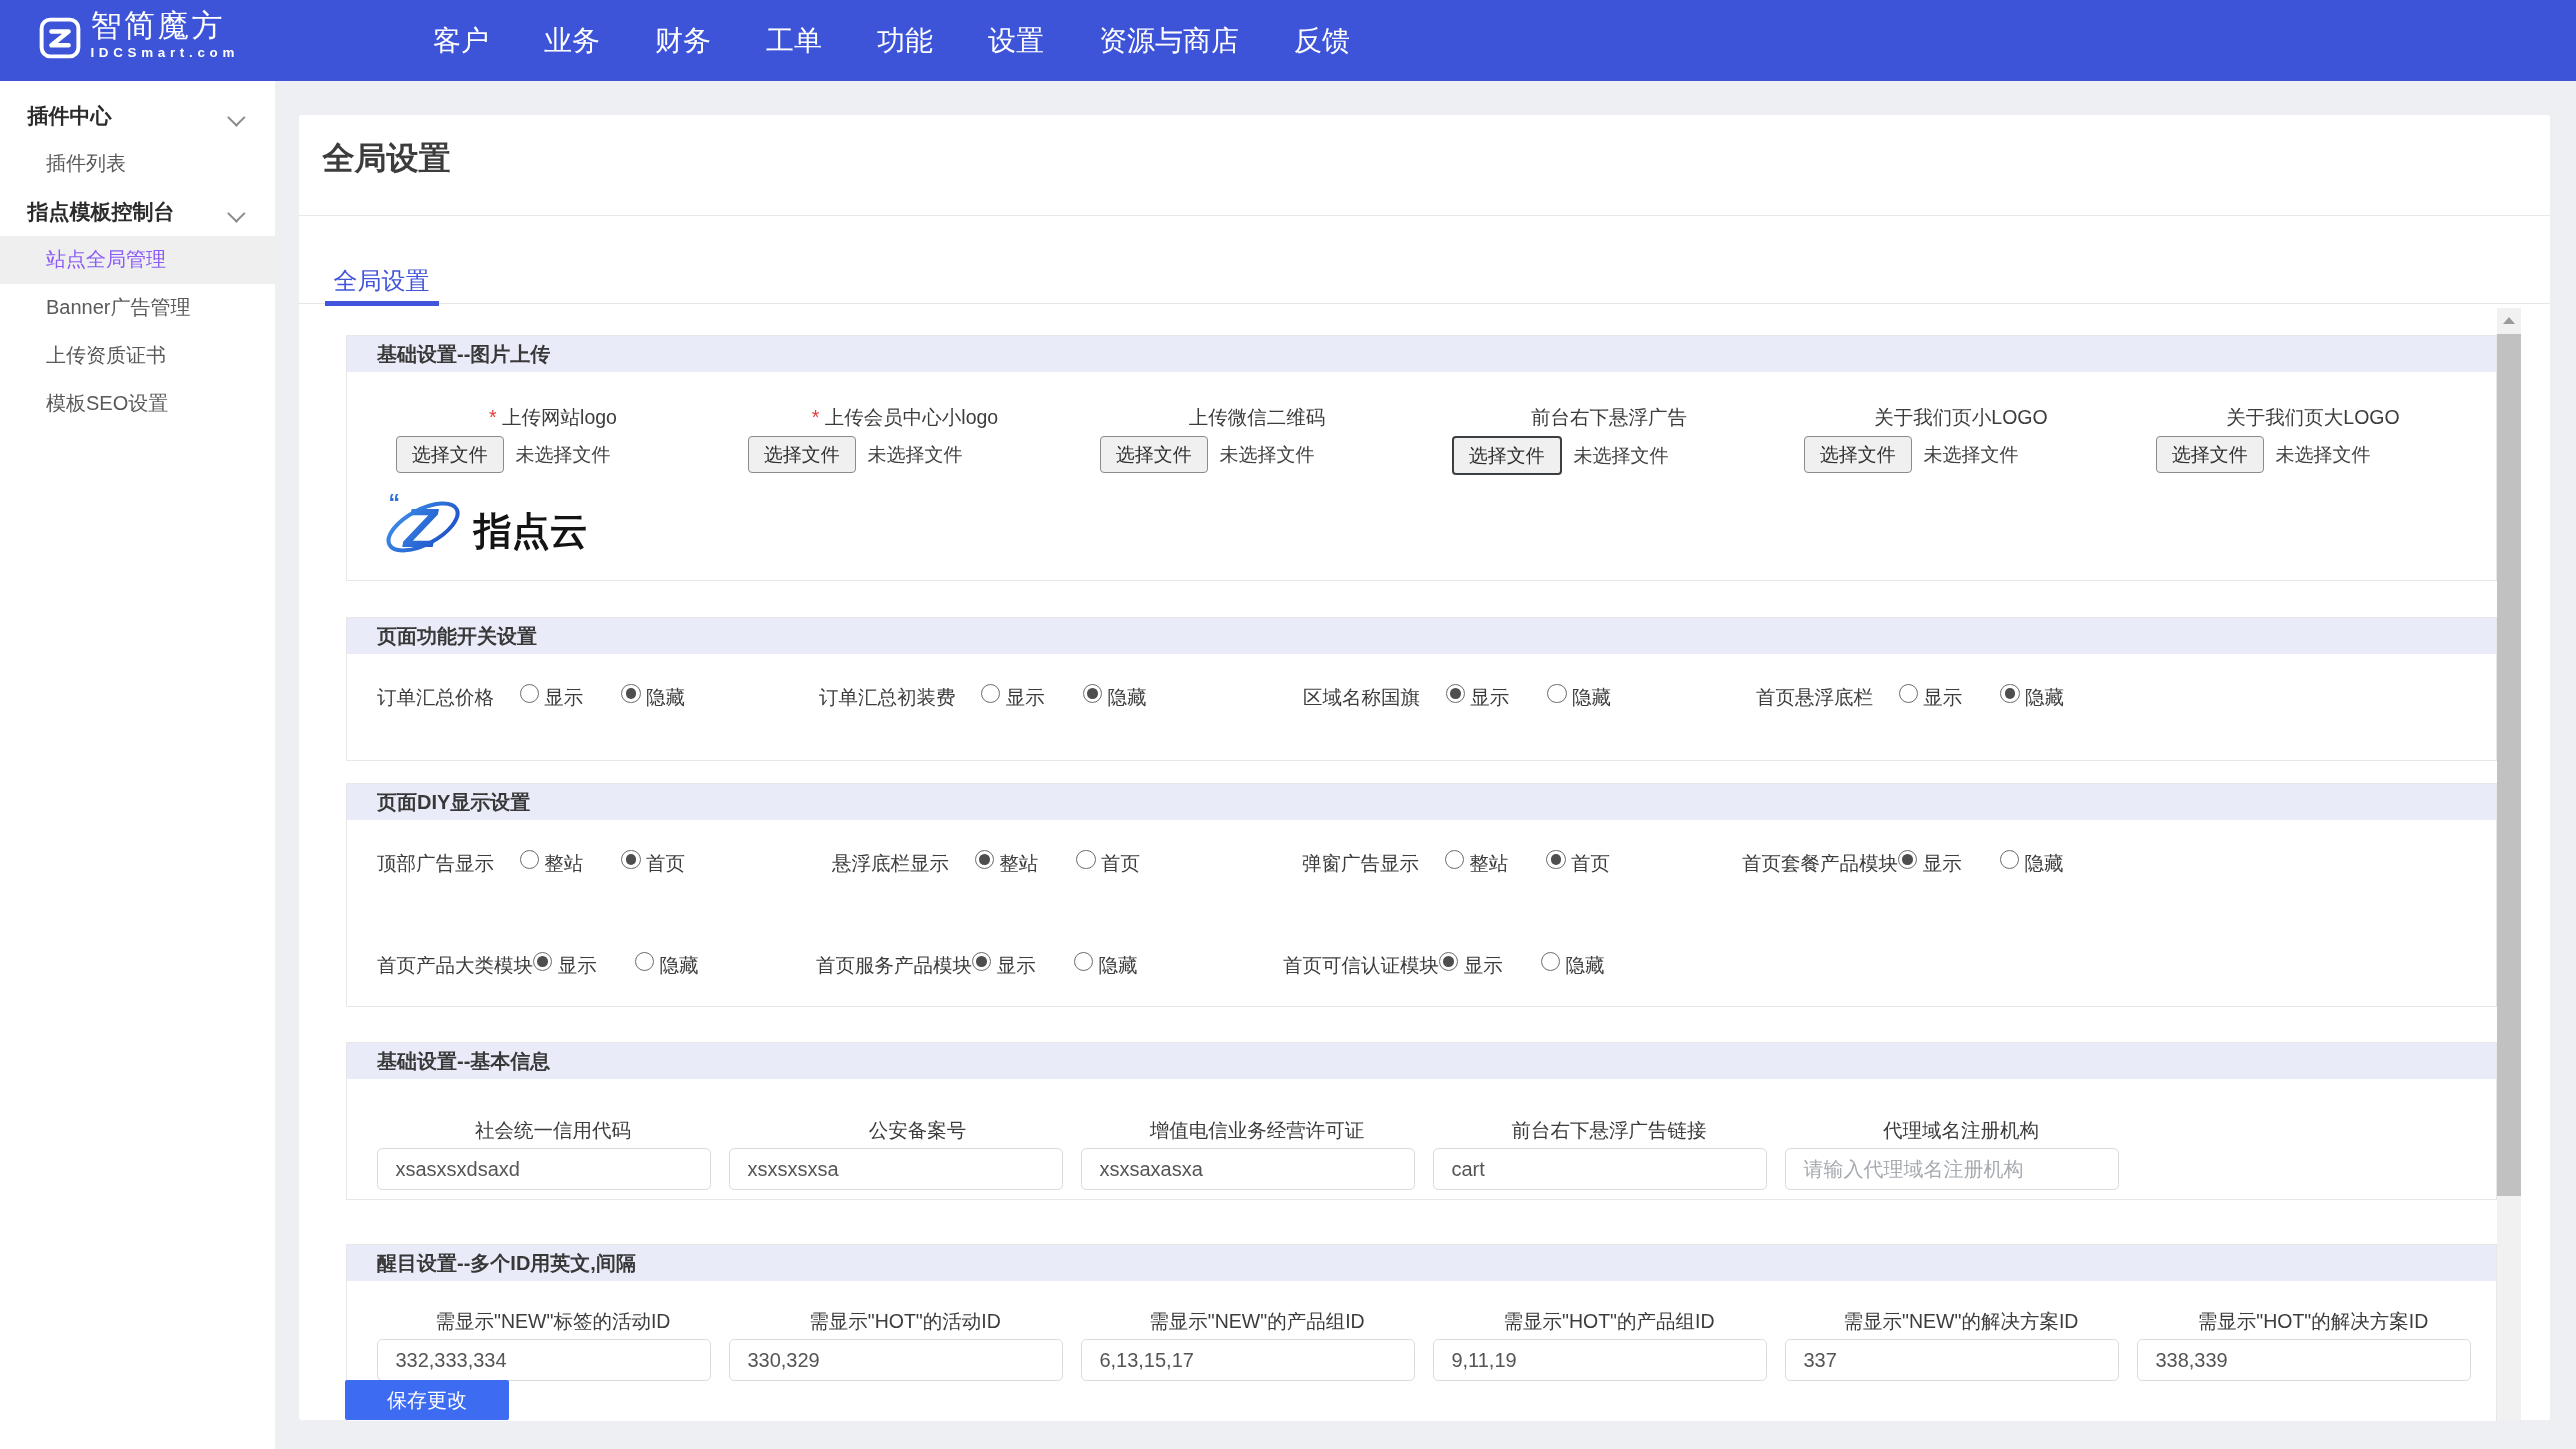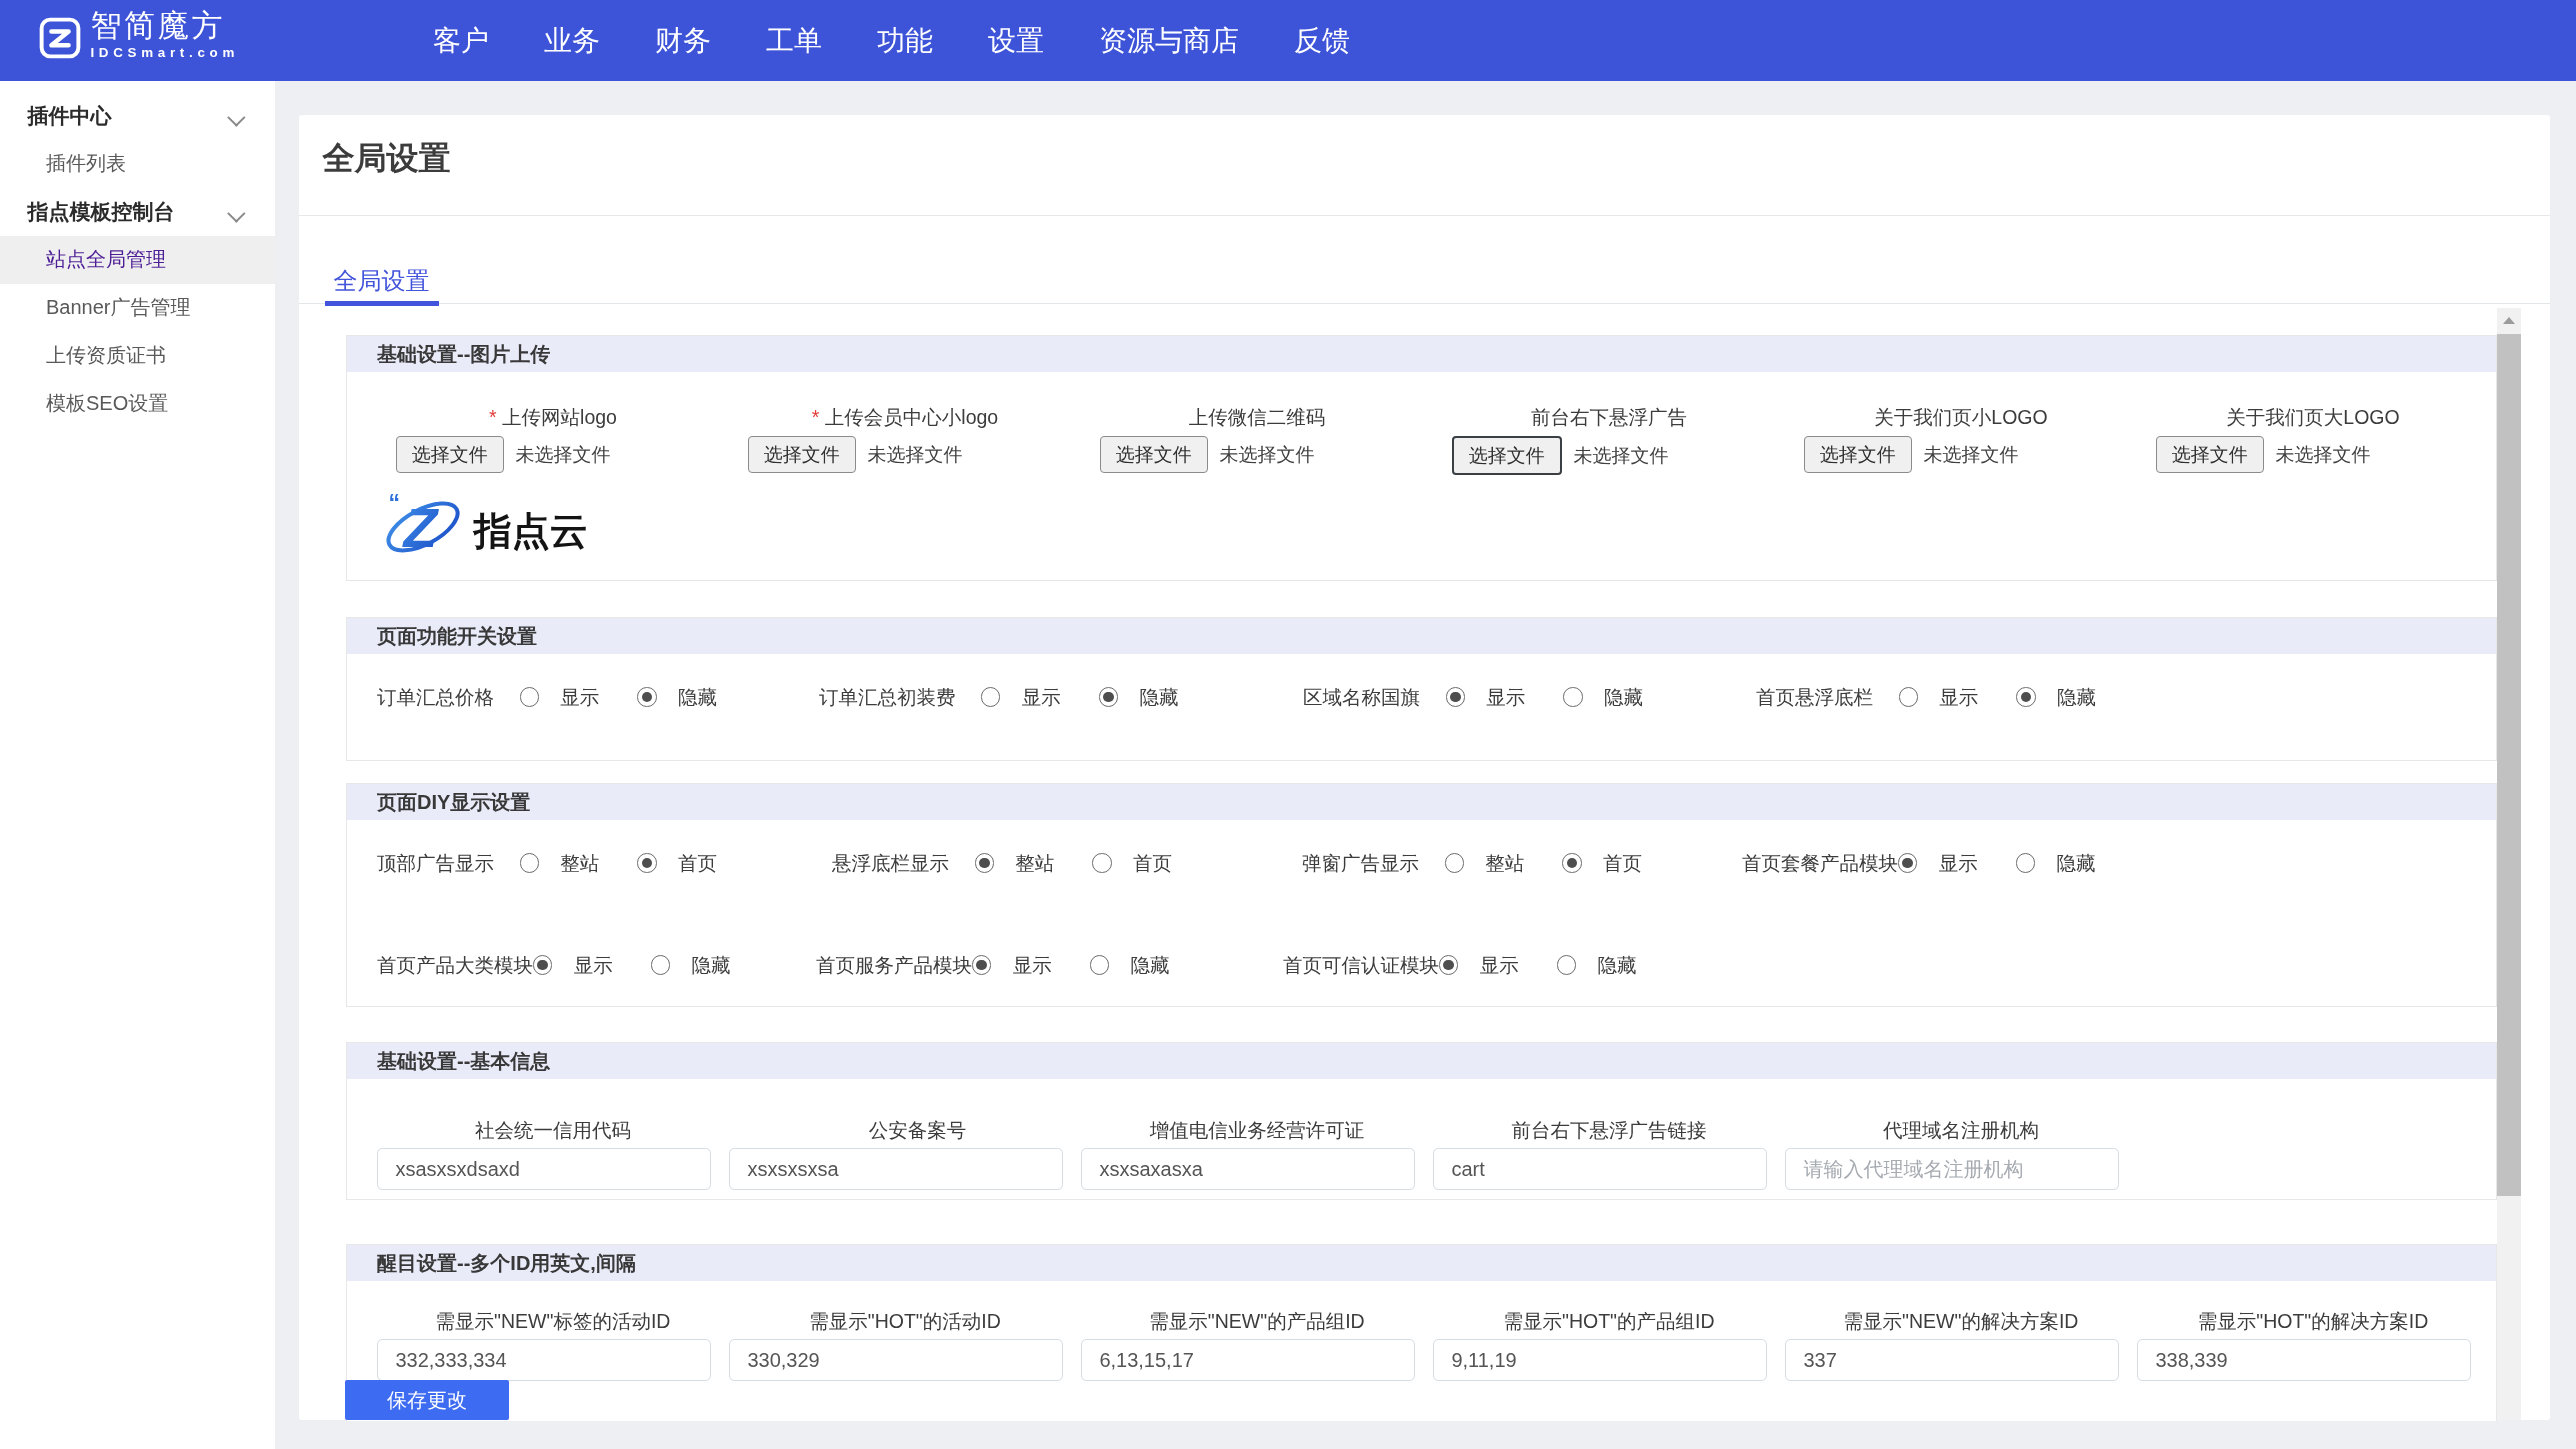--- a/index.html
+++ b/index.html
@@ -14,21 +14,21 @@
   .brand-title{font-size:31px;font-weight:normal;letter-spacing:2.7px;line-height:34px;}
   .brand-sub{font-size:13.4px;font-weight:bold;letter-spacing:4.7px;margin-top:1.3px;}
   .nav-items{position:absolute;left:433px;top:0;height:81px;display:flex;align-items:center;gap:55px;}
   .nav-item{color:#FFFFFF;font-size:28px;white-space:nowrap;cursor:pointer;}
 
   
   .sidebar{position:absolute;left:0;top:81px;width:275px;height:1369px;background:#FFFFFF;padding-top:10.7px;box-sizing:border-box;}
   .side-row{position:relative;height:48px;display:flex;align-items:center;}
   .side-group{padding-left:27.5px;font-size:21px;font-weight:bold;color:#2B2B2B;}
   .side-item{padding-left:46px;font-size:20px;color:#595959;cursor:pointer;}
-  .side-item.active{background:#EFEFEF;color:#4c1d95;}
+  .side-item.active{background:#EFEFEF;color:#8b5cf6;}
   .chev{position:absolute;right:32px;top:19px;width:10.7px;height:10.7px;border-right:2px solid #8A8A8A;border-bottom:2px solid #8A8A8A;transform:rotate(45deg);}
 
   
   .card{position:absolute;left:299px;top:115px;width:2251px;height:1305px;background:#FFFFFF;border-radius:2.7px;}
   .page-title{position:absolute;left:23.5px;top:25.5px;font-size:32px;font-weight:bold;color:#3C3C3C;line-height:35px;}
   .title-divider{position:absolute;left:0;top:100px;width:2251px;height:0;border-top:1.3px solid #E8E8E8;}
   .tabbar{position:absolute;left:0;top:150px;width:2251px;height:38px;border-bottom:1.3px solid #E4E7EA;}
   .tab{position:absolute;left:25.5px;top:0;width:114px;height:38px;text-align:center;font-size:24px;color:#4254DB;cursor:pointer;}
   .tab-indicator{position:absolute;left:25.5px;bottom:-3.4px;width:114px;height:5.4px;background:#4254DB;}
 
@@ -45,21 +45,21 @@
   .file-btn{height:35px;padding:0 14.8px;background:#F0F0F0;border:1.3px solid #8B8B8B;border-radius:4px;font-size:19px;color:#2F2F2F;display:flex;align-items:center;cursor:pointer;white-space:nowrap;}
   .file-btn.focused{border:2px solid #3A3F44;}
   .file-none{font-size:19px;color:#3F3F3F;margin-left:12px;white-space:nowrap;}
   .logo-preview{margin:9.4px 0 0 0;}
 
   
   .tog-row{display:grid;align-items:center;padding-left:30px;}
   .tog{display:flex;align-items:center;white-space:nowrap;}
   .tog-label{font-size:19.5px;color:#3C3C3C;margin-right:25.5px;}
   .tog.tight .tog-label{margin-right:0;}
-  .opt{display:flex;align-items:center;margin-right:38px;cursor:pointer;gap:16px;}
+  .opt{display:flex;margin-right:38px;cursor:pointer;}
   .radio{width:17.4px;height:17.4px;border:1.3px solid #6B6B6B;border-radius:50%;background:#fff;margin-right:5.4px;position:relative;flex:none;}
   .radio.checked::after{content:"";position:absolute;left:3.4px;top:3.4px;width:10.7px;height:10.7px;border-radius:50%;background:#4E4E4E;}
   .opt-label{font-size:19.5px;color:#3C3C3C;}
 
   .grid-s2{grid-template-columns:442px 484px 453px auto;padding-top:29.5px;}
   .grid-s3a{grid-template-columns:455px 470px 440px auto;padding-top:29.5px;}
   .grid-s3b{grid-template-columns:439px 467px auto;padding-top:75px;}
 
   
   .in-grid{display:grid;padding-left:30px;}

